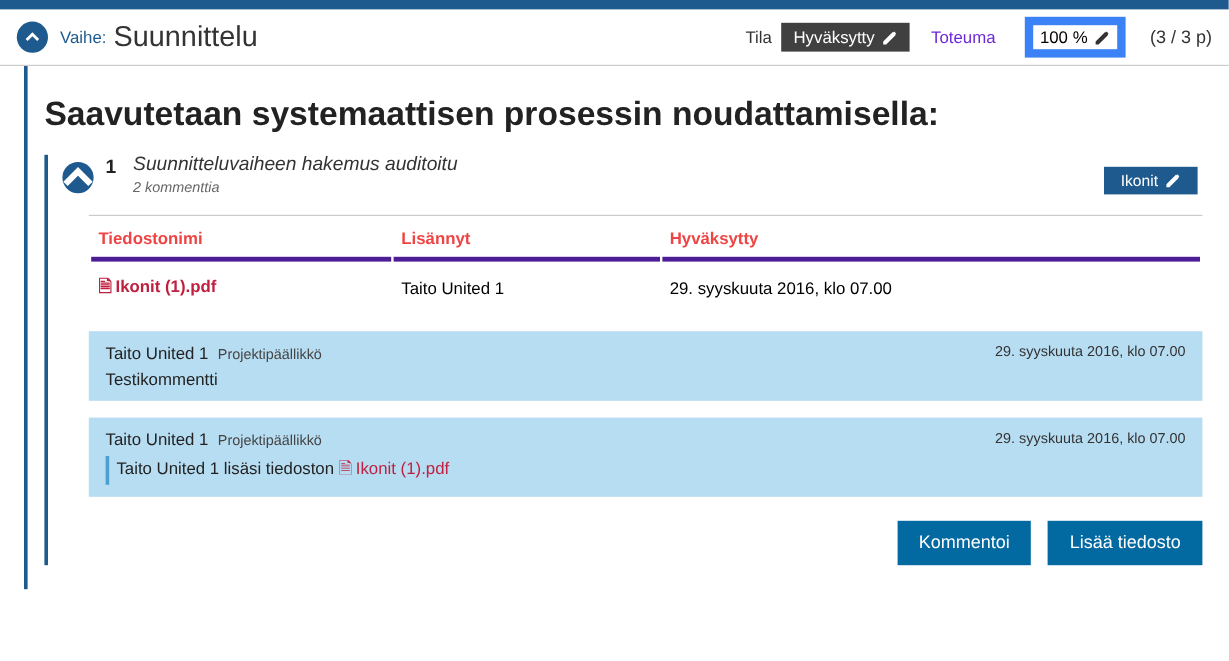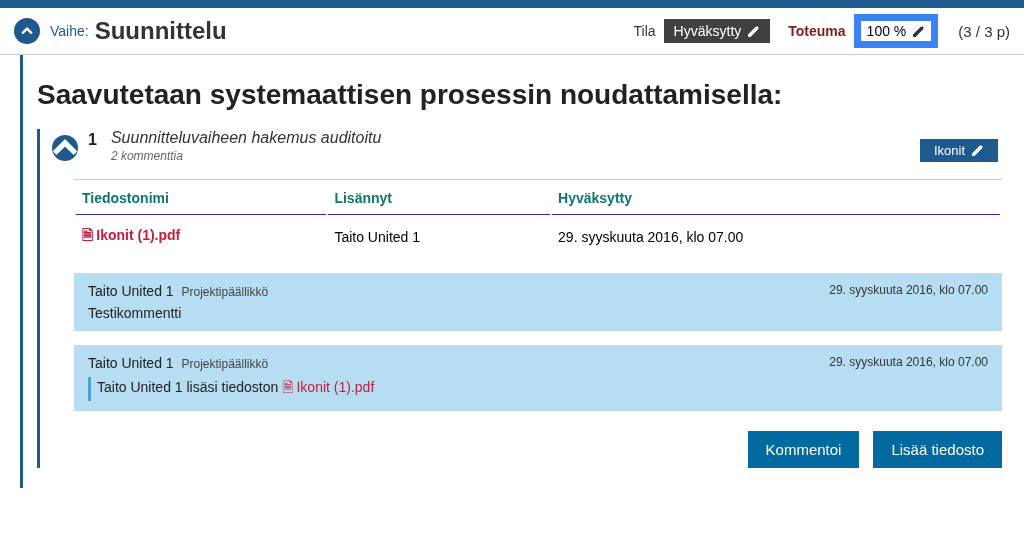--- a/index.html
+++ b/index.html
@@ -35,38 +35,38 @@
     margin-right: 10px;
   }
   .collapse-btn svg { width: 12px; height: 12px; }
   .phase-label {
     color: #1e5a8e;
     font-size: 14px;
     margin-right: 6px;
   }
   .phase-name {
     font-size: 24px;
-    font-weight: 700;
+    font-weight: 400;
     color: #333;
   }
   .phase-spacer { flex: 1; }
   .status-label { color: #333; margin-right: 8px; }
   .status-badge {
     background: #404040;
     color: #fff;
     padding: 4px 10px;
     font-size: 14px;
     display: inline-flex;
     align-items: center;
     gap: 6px;
     margin-right: 18px;
     cursor: pointer;
   }
   .pencil-icon { width: 13px; height: 13px; }
-  .toteuma-label { color: #7f1d1d; margin-right: 8px; font-weight: bold; }
+  .toteuma-label { color: #6d28d9; margin-right: 24px; }
   .pct-box {
     border: 7px solid #3b82f6;
     padding: 2px 6px;
     display: inline-flex;
     align-items: center;
     gap: 6px;
     margin-right: 20px;
     cursor: pointer;
   }
   .page-count { color: #333; font-size: 15px; }
@@ -132,23 +132,23 @@
   .file-table {
     width: 100%;
     border-top: 1px solid #ccc;
   }
   .file-table th, .file-table td {
     text-align: left;
     padding: 8px 6px;
     font-size: 14px;
   }
   .file-table th {
-    border-bottom: 1px solid #4c1d95;
-    font-weight: 700;
-    color: #0f766e;
+    border-bottom: 4px solid #4c1d95;
+    font-weight: 700;
+    color: #ef4444;
   }
   .file-link {
     color: #c02040;
     font-weight: 700;
     text-decoration: none;
     cursor: pointer;
   }
   .file-icon-red { color: #c02040; margin-right: 3px; }
   .comment-card {
     background: #b7ddf2;

